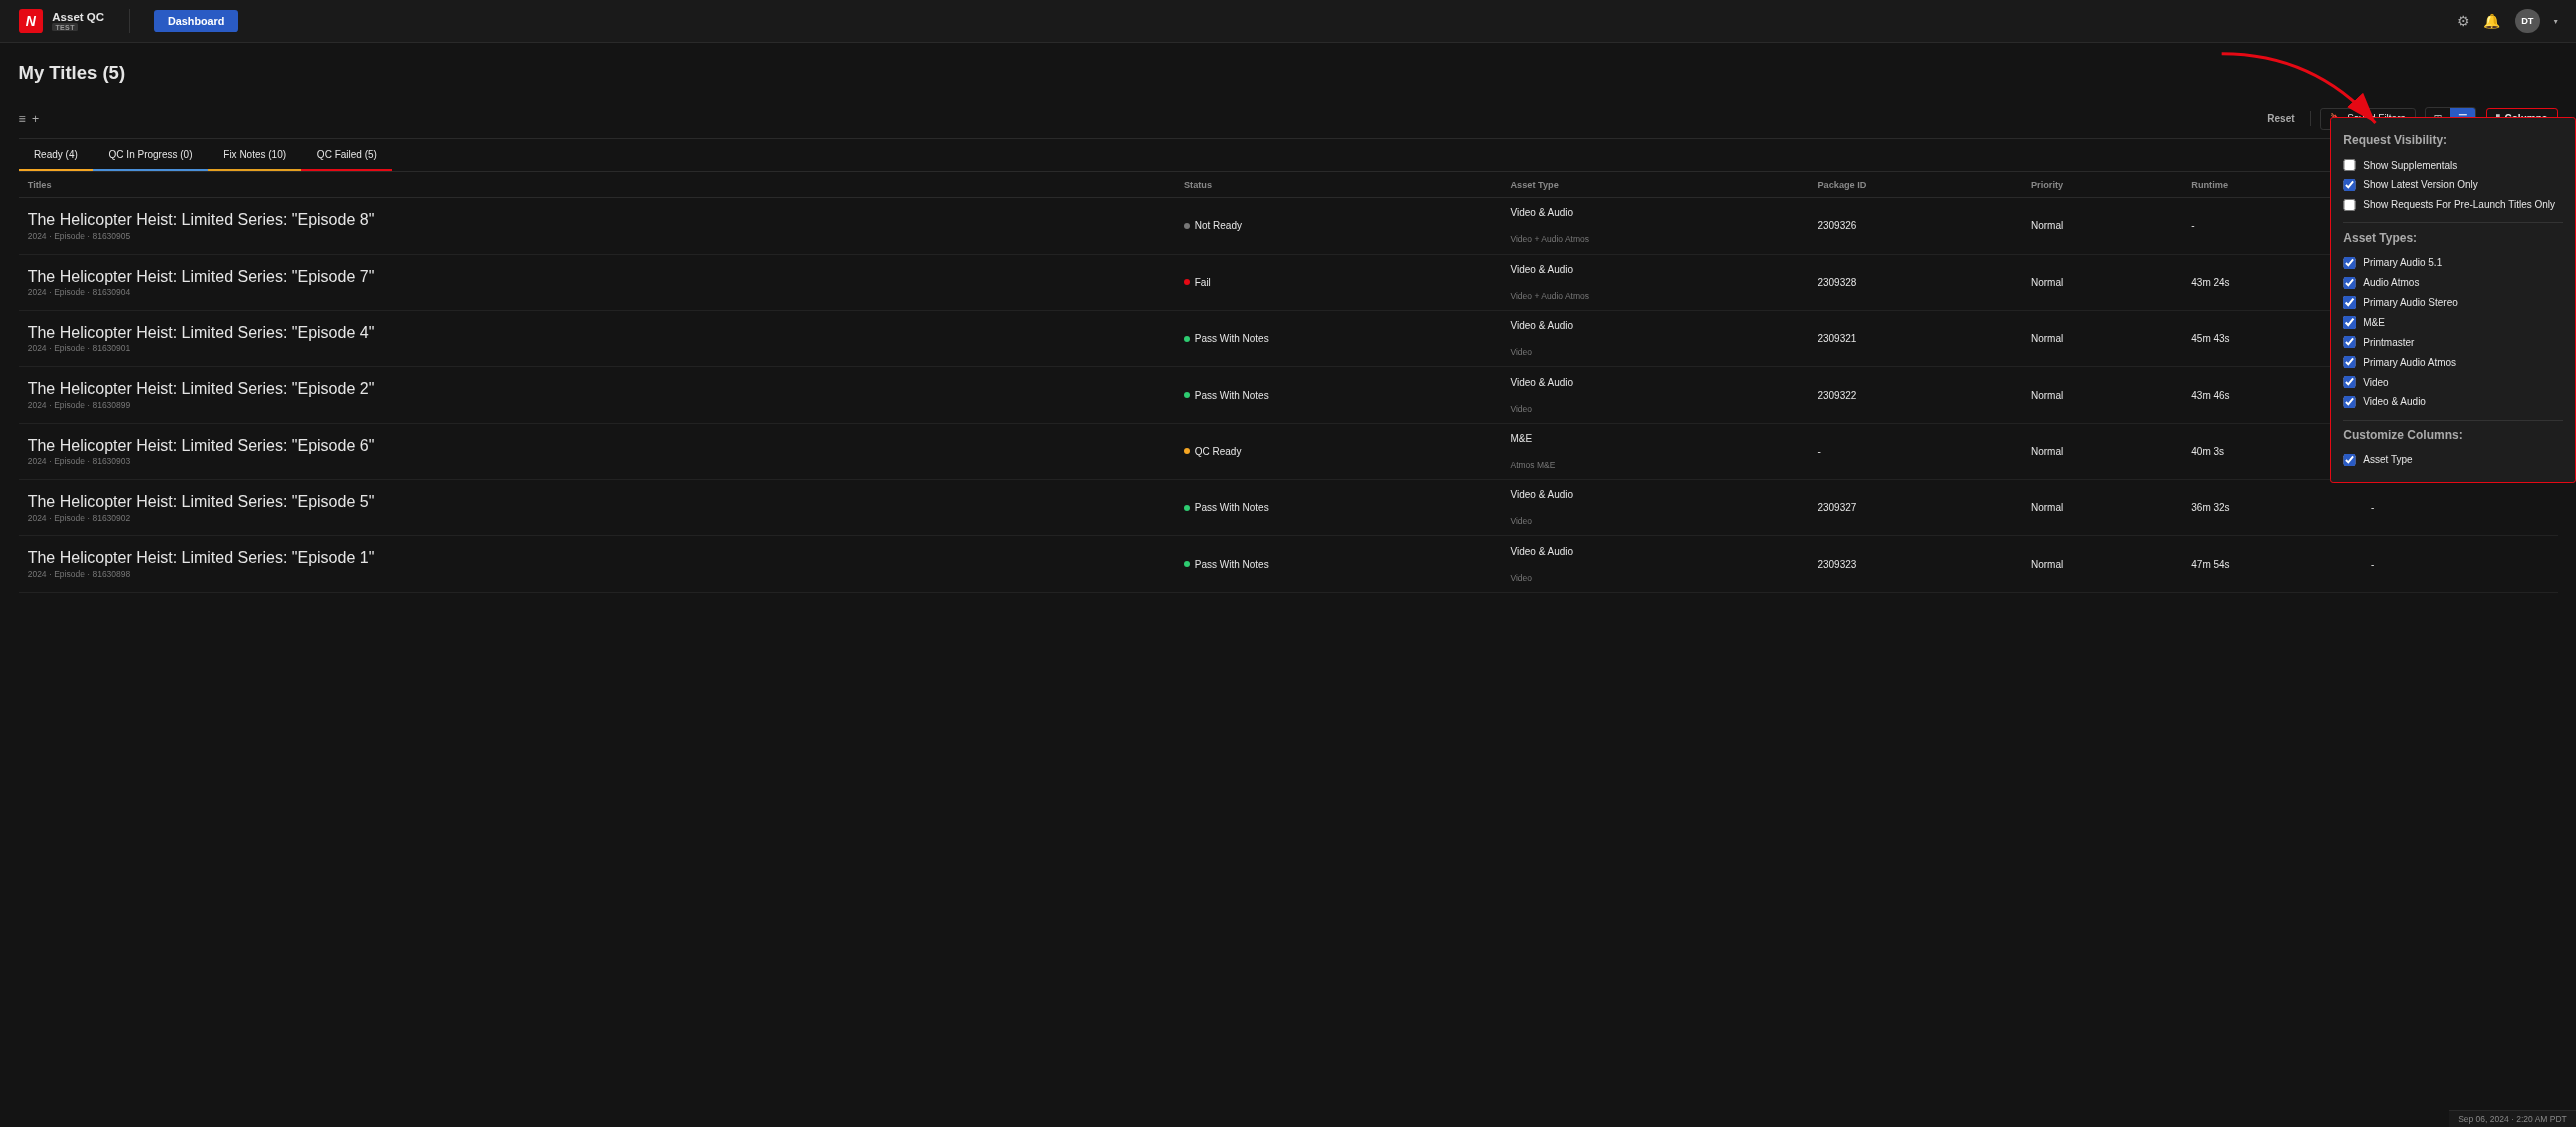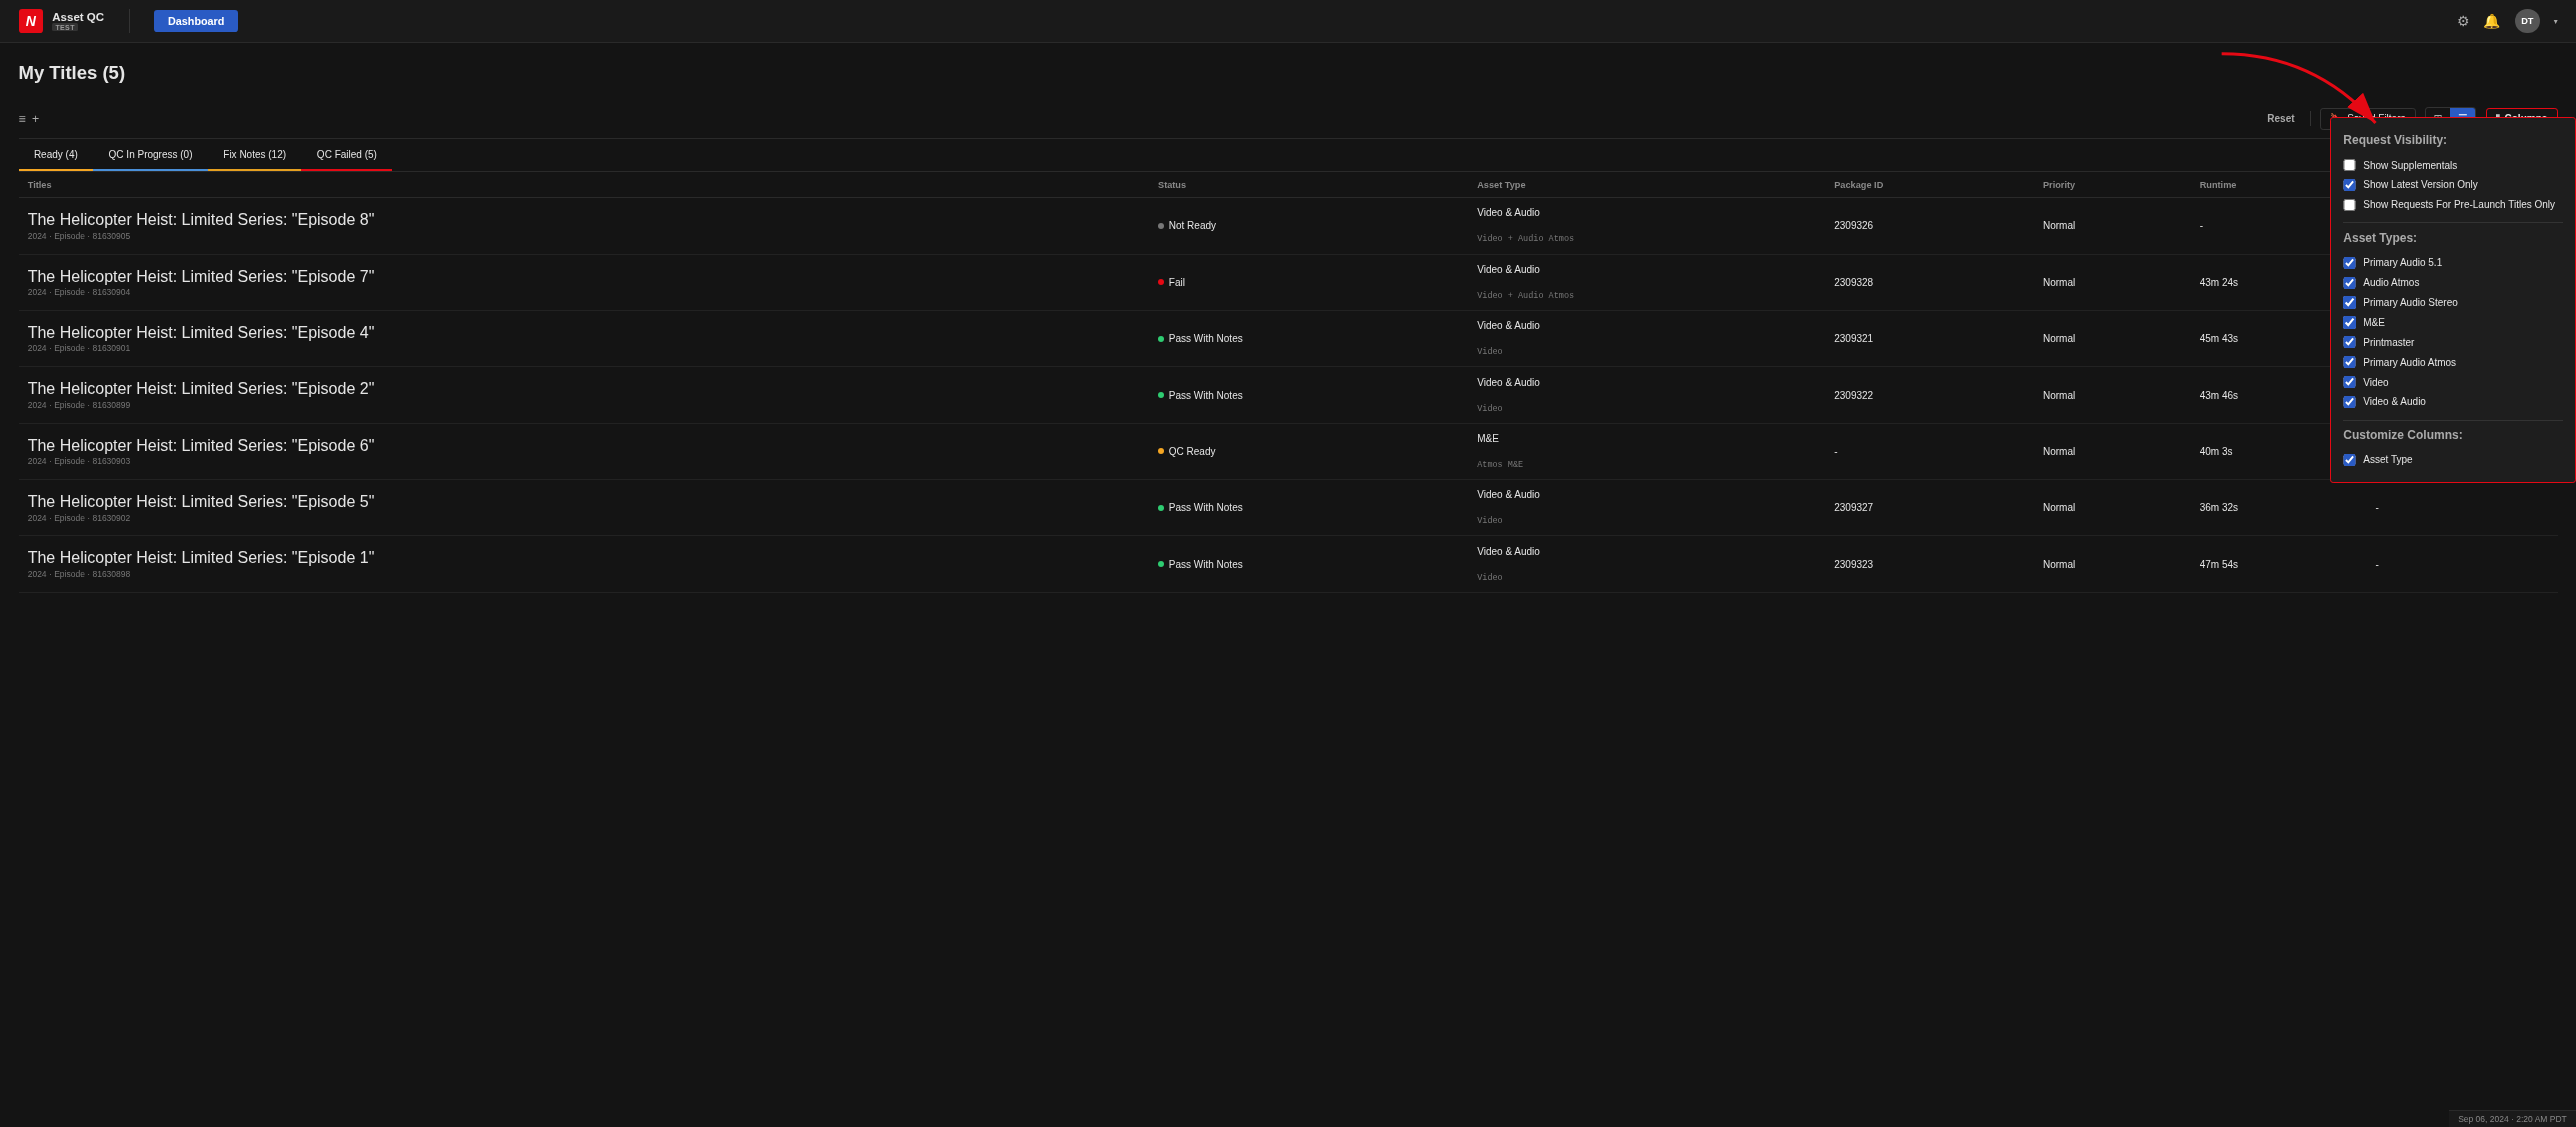--- a/index.html
+++ b/index.html
@@ -265,21 +265,20 @@
       margin-top: 1.5px;
     }
     .asset-type-main {
       font-size: 10px;
       color: #e5e5e5;
     }
     .asset-type-sub {
       font-size: 8.5px;
       color: #777;
       margin-top: 16px;
-      font-family: Liberation Mono, monospace;
     }
     .status-dot {
       width: 6.2px;
       height: 6.2px;
       border-radius: 50%;
       display: inline-block;
       margin-right: 4.6px;
     }
     .status-cell {
       display: flex;
@@ -380,21 +379,21 @@
       <button class="columns-btn">
         <span>⫴</span>
         <span>Columns</span>
       </button>
     </div>
   </div>
 
   <div class="tabs">
     <div class="tab active-ready">Ready (4)</div>
     <div class="tab active-progress">QC In Progress (0)</div>
-    <div class="tab fix-notes">Fix Notes (12)</div>
+    <div class="tab fix-notes">Fix Notes (10)</div>
     <div class="tab qc-failed">QC Failed (5)</div>
     <div class="tab qc-passed" style="margin-left:auto;">QC Passed (84)</div>
   </div>
 
   <div class="table-container">
     <table>
       <thead>
         <tr>
           <th>Titles</th>
           <th>Status</th>

